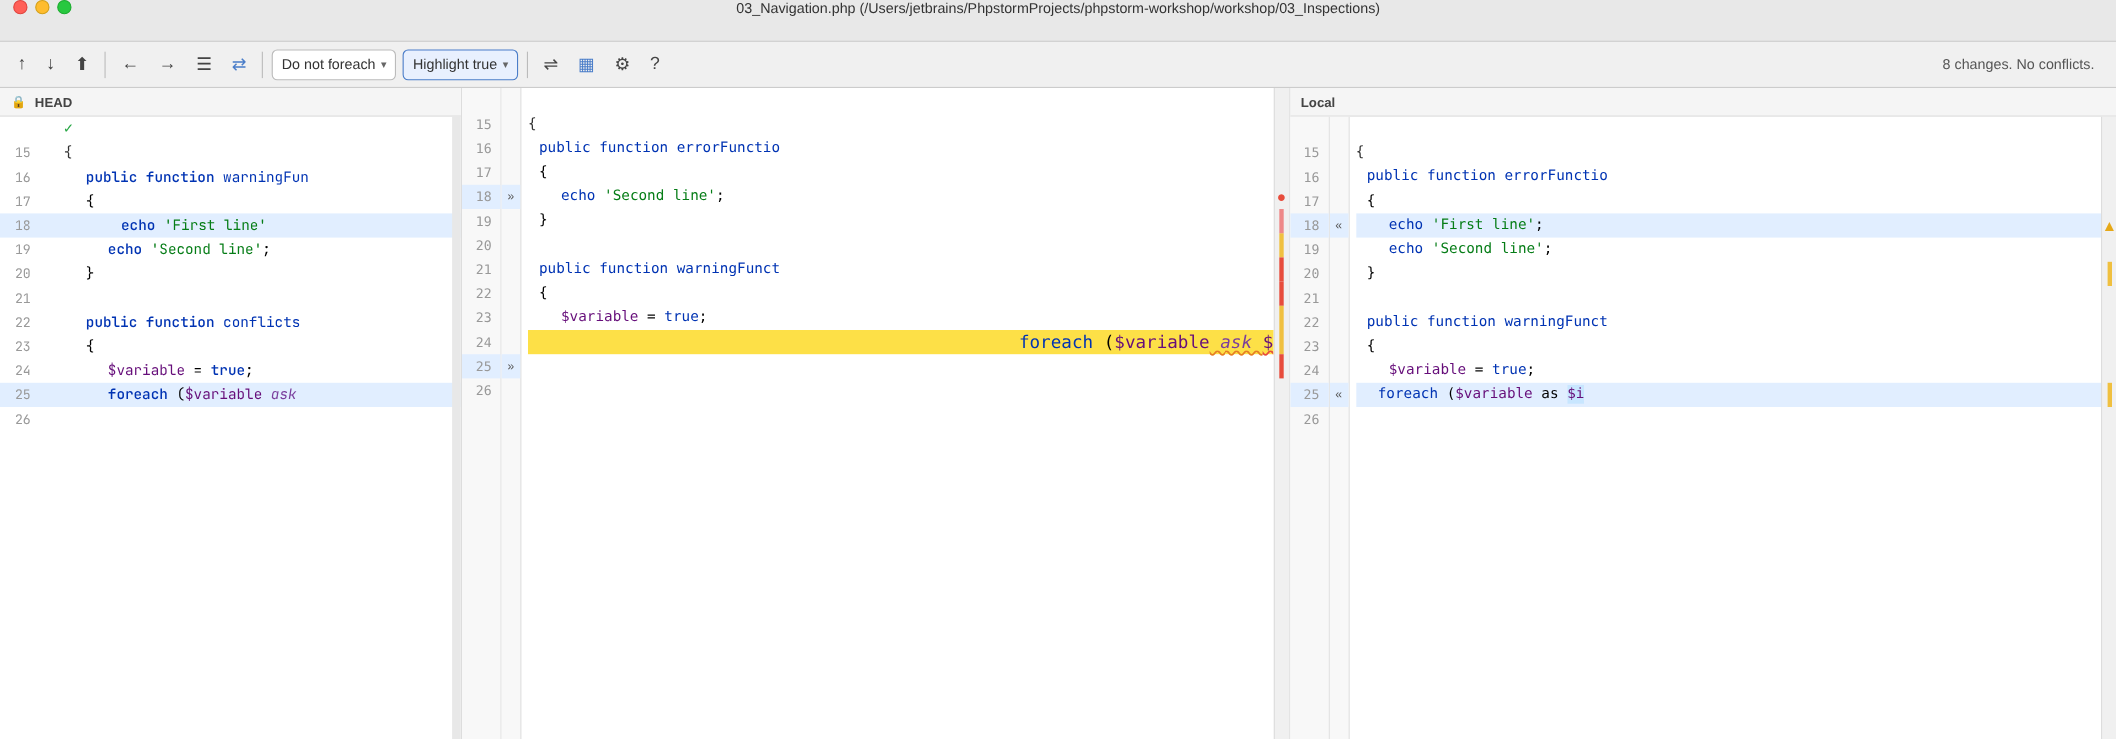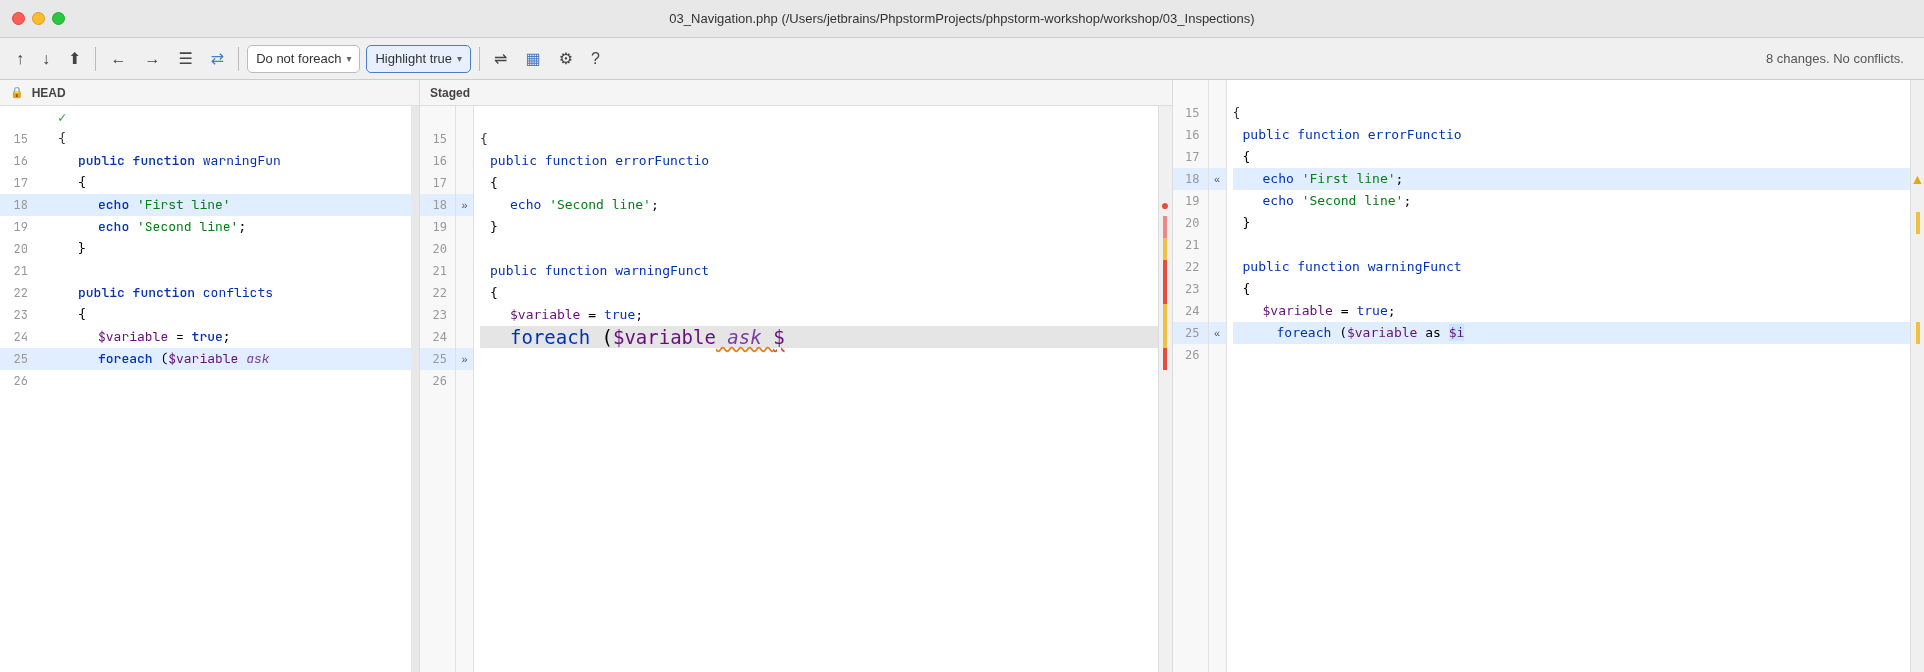--- a/index.html
+++ b/index.html
@@ -14,21 +14,21 @@
       width: 1924px;
       height: 672px;
       background: #f5f5f5;
       display: flex;
       flex-direction: column;
     }
     .title-bar {
       background: #e8e8e8;
       height: 38px;
       display: flex;
-      align-items: center;
+      align-items: flex-start;
       padding: 0 12px;
       border-bottom: 1px solid #ccc;
       position: relative;
     }
     .traffic-lights {
       display: flex;
       gap: 7px;
       margin-right: 12px;
     }
     .traffic-light {
@@ -269,21 +269,21 @@
           </div>
           <div class="code-line">
             <div class="line-num">17</div>
             <div class="line-arrow"></div>
             <div class="line-content"><span style="margin-left:20px">{</span></div>
           </div>
           <div class="code-line highlighted">
             <div class="line-num">18</div>
             <div class="line-arrow"></div>
             <div class="line-content">
-              <span style="margin-left:40px"><span class="kw">echo </span><span class="str">'First line'</span></span>
+              <span style="margin-left:52px"><span class="kw">echo </span><span class="str">'First line'</span></span>
             </div>
           </div>
           <div class="code-line">
             <div class="line-num">19</div>
             <div class="line-arrow"></div>
             <div class="line-content">
               <span style="margin-left:40px"><span class="kw">echo </span><span class="str">'Second line'</span><span>;</span></span>
             </div>
           </div>
           <div class="code-line">
@@ -327,23 +327,20 @@
             <div class="line-arrow"></div>
             <div class="line-content"></div>
           </div>
         </div>
 
         <div style="position:absolute; right:0; top:0; bottom:0; width:8px; background:#e8e8e8;"></div>
       </div>
     </div>
 
     <div class="center-panel">
-      <div class="panel-header">
-        <span>Staged</span>
-      </div>
       <div class="panel-content" style="display:flex; flex-direction:row;">
 
         <div style="display:flex; flex-direction:column; background:#f8f8f8; border-right:1px solid #e0e0e0; min-width:36px;">
           <div style="height:22px; line-height:22px; text-align:right; padding-right:8px; font-size:12px; color:#999; font-family:monospace;"></div>
           <div style="height:22px; line-height:22px; text-align:right; padding-right:8px; font-size:12px; color:#999; font-family:monospace;">15</div>
           <div style="height:22px; line-height:22px; text-align:right; padding-right:8px; font-size:12px; color:#999; font-family:monospace;">16</div>
           <div style="height:22px; line-height:22px; text-align:right; padding-right:8px; font-size:12px; color:#999; font-family:monospace;">17</div>
           <div style="height:22px; line-height:22px; text-align:right; padding-right:8px; font-size:12px; color:#999; font-family:monospace; background:#e1eeff;">18</div>
           <div style="height:22px; line-height:22px; text-align:right; padding-right:8px; font-size:12px; color:#999; font-family:monospace;">19</div>
           <div style="height:22px; line-height:22px; text-align:right; padding-right:8px; font-size:12px; color:#999; font-family:monospace;">20</div>
@@ -375,21 +372,21 @@
           <div style="height:22px; font-family:monospace; font-size:13px; line-height:22px;"></div>
           <div style="height:22px; font-family:monospace; font-size:13px; line-height:22px;"><span class="plain">{</span></div>
           <div style="height:22px; font-family:monospace; font-size:13px; line-height:22px;"><span style="margin-left:10px"><span class="kw">public function </span><span class="fn">errorFunctio</span></span></div>
           <div style="height:22px; font-family:monospace; font-size:13px; line-height:22px;"><span style="margin-left:10px">{</span></div>
           <div style="height:22px; font-family:monospace; font-size:13px; line-height:22px;"><span style="margin-left:30px"><span class="kw">echo </span><span class="str">'Second line'</span><span>;</span></span></div>
           <div style="height:22px; font-family:monospace; font-size:13px; line-height:22px;"><span style="margin-left:10px">}</span></div>
           <div style="height:22px; font-family:monospace; font-size:13px; line-height:22px;"></div>
           <div style="height:22px; font-family:monospace; font-size:13px; line-height:22px;"><span style="margin-left:10px"><span class="kw">public function </span><span class="fn">warningFunct</span></span></div>
           <div style="height:22px; font-family:monospace; font-size:13px; line-height:22px;"><span style="margin-left:10px">{</span></div>
           <div style="height:22px; font-family:monospace; font-size:13px; line-height:22px;"><span style="margin-left:30px"><span class="var">$variable</span><span> = </span><span class="kw">true</span><span>;</span></span></div>
-          <div style="height:22px; font-family:monospace; font-size:19px; line-height:22px; background:#e5e5e5;"><span style="margin-left:30px"><span class="kw">foreach </span><span>(</span><span class="var">$variable</span><span class="method squiggle-orange"> ask </span><span class="var squiggle">$</span></span></div>
+          <div style="height:22px; font-family:monospace; font-size:16px; line-height:22px; background:#fde047;text-align:right;"><span style="margin-left:30px"><span class="kw">foreach </span><span>(</span><span class="var">$variable</span><span class="method squiggle-orange"> ask </span><span class="var squiggle">$</span></span></div>
           <div style="height:22px; font-family:monospace; font-size:13px; line-height:22px;"></div>
         </div>
 
         <div style="width:14px; background:#f0f0f0; border-left:1px solid #ddd; display:flex; flex-direction:column; position:relative;">
           <div style="height:22px; position:relative;"></div>
           <div style="height:22px; position:relative;"></div>
           <div style="height:22px; position:relative;"></div>
           <div style="height:22px; position:relative;"></div>
 
           <div style="height:22px; position:relative; display:flex; align-items:center; justify-content:center;">
@@ -420,20 +417,23 @@
 
           <div style="height:22px; display:flex; align-items:center;">
             <div style="width:4px; height:22px; background:#e74c3c; margin:auto;"></div>
           </div>
           <div style="height:22px;"></div>
         </div>
       </div>
     </div>
 
     <div class="right-panel">
+      <div class="panel-header">
+        <span>Local</span>
+      </div>
       <div class="panel-content" style="display:flex; flex-direction:row;">
 
         <div style="display:flex; flex-direction:column; background:#f8f8f8; border-right:1px solid #e0e0e0; min-width:36px;">
           <div style="height:22px; line-height:22px; text-align:right; padding-right:8px; font-size:12px; color:#999; font-family:monospace;"></div>
           <div style="height:22px; line-height:22px; text-align:right; padding-right:8px; font-size:12px; color:#999; font-family:monospace;">15</div>
           <div style="height:22px; line-height:22px; text-align:right; padding-right:8px; font-size:12px; color:#999; font-family:monospace;">16</div>
           <div style="height:22px; line-height:22px; text-align:right; padding-right:8px; font-size:12px; color:#999; font-family:monospace;">17</div>
           <div style="height:22px; line-height:22px; text-align:right; padding-right:8px; font-size:12px; color:#999; font-family:monospace; background:#e1eeff;">18</div>
           <div style="height:22px; line-height:22px; text-align:right; padding-right:8px; font-size:12px; color:#999; font-family:monospace;">19</div>
           <div style="height:22px; line-height:22px; text-align:right; padding-right:8px; font-size:12px; color:#999; font-family:monospace;">20</div>
@@ -466,21 +466,21 @@
           <div style="height:22px; font-family:monospace; font-size:13px; line-height:22px;"><span class="plain">{</span></div>
           <div style="height:22px; font-family:monospace; font-size:13px; line-height:22px;"><span style="margin-left:10px"><span class="kw">public function </span><span class="fn">errorFunctio</span></span></div>
           <div style="height:22px; font-family:monospace; font-size:13px; line-height:22px;"><span style="margin-left:10px">{</span></div>
           <div style="height:22px; font-family:monospace; font-size:13px; line-height:22px; background:#e1eeff;"><span style="margin-left:30px"><span class="kw">echo </span><span class="str">'First line'</span><span>;</span></span></div>
           <div style="height:22px; font-family:monospace; font-size:13px; line-height:22px;"><span style="margin-left:30px"><span class="kw">echo </span><span class="str">'Second line'</span><span>;</span></span></div>
           <div style="height:22px; font-family:monospace; font-size:13px; line-height:22px;"><span style="margin-left:10px">}</span></div>
           <div style="height:22px; font-family:monospace; font-size:13px; line-height:22px;"></div>
           <div style="height:22px; font-family:monospace; font-size:13px; line-height:22px;"><span style="margin-left:10px"><span class="kw">public function </span><span class="fn">warningFunct</span></span></div>
           <div style="height:22px; font-family:monospace; font-size:13px; line-height:22px;"><span style="margin-left:10px">{</span></div>
           <div style="height:22px; font-family:monospace; font-size:13px; line-height:22px;"><span style="margin-left:30px"><span class="var">$variable</span><span> = </span><span class="kw">true</span><span>;</span></span></div>
-          <div style="height:22px; font-family:monospace; font-size:13px; line-height:22px; background:#e1eeff;"><span style="margin-left:44px"><span class="kw">foreach </span><span>(</span><span class="var">$variable</span><span> as </span><span class="var" style="background:#c8e6ff; padding:1px 0;">$i</span></span></div>
+          <div style="height:22px; font-family:monospace; font-size:13px; line-height:22px; background:#e1eeff;"><span style="margin-left:20px"><span class="kw">foreach </span><span>(</span><span class="var">$variable</span><span> as </span><span class="var" style="background:#c8e6ff; padding:1px 0;">$i</span></span></div>
           <div style="height:22px; font-family:monospace; font-size:13px; line-height:22px;"></div>
         </div>
 
         <div style="width:14px; background:#f0f0f0; border-left:1px solid #ddd; display:flex; flex-direction:column;">
           <div style="height:22px;"></div>
           <div style="height:22px;"></div>
           <div style="height:22px;"></div>
           <div style="height:22px;"></div>
           <div style="height:22px; display:flex; align-items:center; justify-content:center;">
             <span style="color:#e6a817; font-size:14px;">▲</span>

